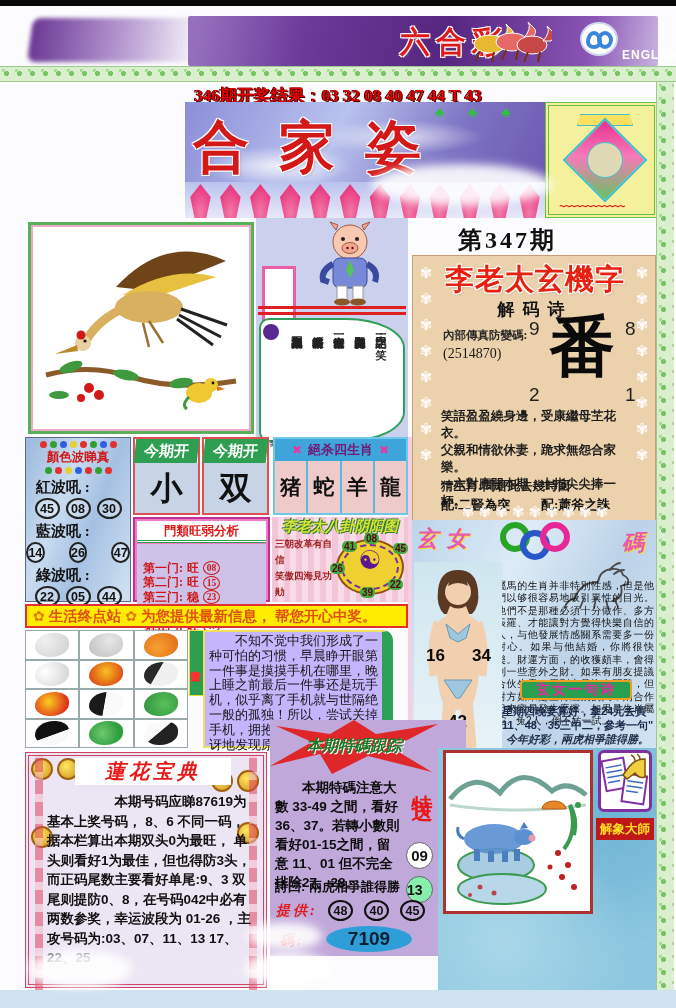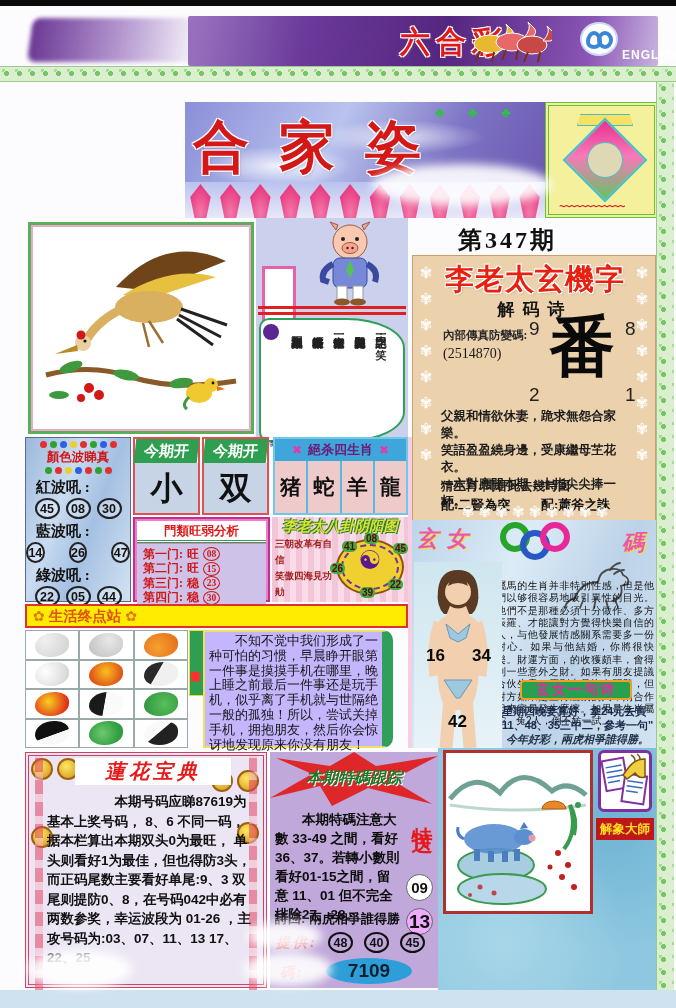--- a/index.html
+++ b/index.html
@@ -55,20 +55,21 @@
       <div class="abs" style="left:4px;top:7px;width:16px;height:18px;border:4px solid #3a86d8;border-radius:50% 50% 50% 50%/60% 60% 40% 40%"></div>
       <div class="abs" style="left:15px;top:7px;width:16px;height:18px;border:4px solid #3a86d8;border-radius:50%"></div>
     </div>
     <div class="abs" style="left:434px;top:32px;font-size:12px;color:#fff;letter-spacing:1px;font-weight:bold">ENGLISH</div>
   </div>
 
   <div class="abs" style="left:30px;top:18px;width:175px;height:44px;background:linear-gradient(90deg,rgba(95,40,140,.92),rgba(130,80,175,.55) 55%,rgba(160,120,200,0));filter:blur(2px);transform:skewX(-8deg);border-radius:8px"></div>
 
   <div class="abs greenpat" style="left:0;top:66px;width:676px;height:16px;border-top:1px solid #9cc98c;border-bottom:1px solid #9cc98c"></div>
 
+  <div class="abs serif outline-k" style="left:0;top:84px;width:676px;text-align:center;font-size:17px;font-weight:900;color:#e00000">346期开奖结果：03 32 08 40 47 44 T 43</div>
 
   <div class="abs" style="left:185px;top:102px;width:360px;height:116px;background:linear-gradient(115deg,#8b8fd8,#b9c3ee 40%,#7d74c4 70%,#6a55ae);overflow:hidden">
     <div class="abs" style="left:18px;top:44px;width:150px;height:40px;background:radial-gradient(ellipse,#ffffffcc,#ffffff00 70%)"></div>
     <div class="abs" style="left:130px;top:18px;width:170px;height:34px;background:radial-gradient(ellipse,#ffffffaa,#ffffff00 70%)"></div>
     <div class="abs serif outline-w" style="left:8px;top:8px;font-size:56px;font-weight:900;color:#d41818;letter-spacing:30px">合家姿</div>
     <div class="abs" style="left:250px;top:2px;color:#2ec23e;font-size:14px;letter-spacing:10px">♣ ♣ ♣</div>
   </div>
 
   <div class="abs" style="left:185px;top:182px;width:360px;height:36px;background:linear-gradient(#b9c3ee,#e8e8f8);display:flex;align-items:flex-end;gap:3px;padding:0 2px">
     <div class="petal"></div>
@@ -181,22 +182,22 @@
     <div class="abs serif outline-w" style="left:0;top:4px;width:244px;text-align:center;font-size:29px;font-weight:900;color:#e82010;letter-spacing:1px">李老太玄機字</div>
     <div class="abs serif" style="left:0;top:42px;width:244px;text-align:center;font-size:17px;font-weight:bold;letter-spacing:8px;color:#151515">解码诗</div>
     <div class="abs serif" style="left:30px;top:72px;font-size:11.5px;font-weight:bold;color:#2a2a2a">內部傳真防變碼:</div>
     <div class="abs serif" style="left:30px;top:90px;font-size:14px;color:#1a1a1a">(2514870)</div>
     <div class="abs serif" style="left:136px;top:58px;font-size:66px;font-weight:900;color:#0a0a0a;line-height:1">番</div>
     <div class="abs" style="left:116px;top:62px;font-size:19px;color:#222">9</div>
     <div class="abs" style="left:212px;top:62px;font-size:19px;color:#222">8</div>
     <div class="abs" style="left:116px;top:128px;font-size:19px;color:#222">2</div>
     <div class="abs" style="left:212px;top:128px;font-size:19px;color:#222">1</div>
     <div class="abs serif" style="left:28px;top:152px;width:192px;font-size:12.5px;font-weight:bold;line-height:17px;color:#1c1c1c">
+      <div>笑語盈盈繞身邊，受康繼母芏花衣。</div>
       <div>父親和情欲休妻，跪求無怨合家樂。</div>
-      <div>笑語盈盈繞身邊，受康繼母芏花衣。</div>
       <div>一六對應開本期，十指尖尖捧一杯。</div>
     </div>
     <div class="abs serif" style="left:28px;top:222px;font-size:12.5px;font-weight:bold;color:#1c1c1c">猜生肖:問君此去幾時回</div>
     <div class="abs serif" style="left:28px;top:240px;font-size:13px;font-weight:900;color:#151515">配:二豎為突</div>
     <div class="abs serif" style="left:128px;top:240px;font-size:13px;font-weight:900;color:#151515">配:蕭斧之誅</div>
     <div class="abs mystic-flk" style="left:0;bottom:0;width:244px;line-height:16px">✾ ✾ ✾ ✾ ✾ ✾ ✾ ✾ ✾</div>
   </div>
 
   <div class="abs wavebg" style="left:25px;top:437px;width:106px;height:165px;border:1px solid #5a6a8a">
     <div class="dotline" style="margin-top:3px">
@@ -259,21 +260,21 @@
       <div class="serif" style="flex:1;background:#eecaca;border-right:2px solid #58b8e0;font-size:21px;font-weight:900;text-align:center;line-height:52px">蛇</div>
       <div class="serif" style="flex:1;background:#eecaca;border-right:2px solid #58b8e0;font-size:21px;font-weight:900;text-align:center;line-height:52px">羊</div>
       <div class="serif" style="flex:1;background:#eecaca;font-size:21px;font-weight:900;text-align:center;line-height:52px">龍</div>
     </div>
   </div>
 
   <div class="abs" style="left:133px;top:517px;width:137px;height:85px;background:#f07cc8;border:2px solid #c03090;padding:2px">
     <div style="background:#fff;text-align:center;border-bottom:3px double #2e9e50">
       <span class="serif" style="font-size:12.5px;font-weight:900;color:#e01818">門類旺弱分析</span>
     </div>
-    <div style="background:#cfc2e8;height:68px;padding:3px 6px;margin-top:1px">
+    <div style="background:#cfc2e8;height:68px;padding:17px 6px;margin-top:1px">
       <div class="gaterow serif">
           <span>第一门:</span>
           <span>旺</span>
           <span class="gnum">08</span>
         </div>
       <div class="gaterow serif">
           <span>第二门:</span>
           <span>旺</span>
           <span class="gnum">15</span>
         </div>
@@ -311,20 +312,21 @@
     <div class="abs" style="left:116px;top:62px;font-size:10px;font-weight:900;color:#5a0a0a;background:#44aa44;border-radius:5px;padding:0 2px">22</div>
     <div class="abs" style="left:88px;top:70px;font-size:10px;font-weight:900;color:#5a0a0a;background:#44aa44;border-radius:5px;padding:0 2px">39</div>
     <div class="abs" style="left:58px;top:46px;font-size:10px;font-weight:900;color:#5a0a0a;background:#44aa44;border-radius:5px;padding:0 2px">26</div>
     <div class="abs" style="left:70px;top:24px;font-size:10px;font-weight:900;color:#5a0a0a;background:#44aa44;border-radius:5px;padding:0 2px">41</div>
   </div>
 
   <div class="abs serif" style="left:25px;top:604px;width:383px;height:24px;background:#ffec00;border:2px solid #e03030;display:flex;align-items:center;gap:4px;padding:0 6px;white-space:nowrap">
     <span style="color:#e07800;font-size:14px">✿</span>
     <span style="color:#e05010;font-weight:900;font-size:14.5px">生活终点站</span>
     <span style="color:#e07800;font-size:14px">✿</span>
+    <span style="color:#e05010;font-weight:900;font-size:14.5px">为您提供最新信息， 帮您开心中奖。</span>
   </div>
 
   <div class="abs" style="left:25px;top:630px;width:163px;height:118px;display:grid;grid-template-columns:repeat(3,1fr);grid-template-rows:repeat(4,1fr)">
     <div class="tile">
         <div class="blob" style="background:radial-gradient(circle at 30% 30%,#f0f0f0,#cfcfcf)"></div>
       </div>
     <div class="tile">
         <div class="blob" style="background:radial-gradient(circle at 60% 30%,#e8e8e8,#bdbdbd)"></div>
       </div>
     <div class="tile">
@@ -415,29 +417,29 @@
     <div class="abs" style="right:30px;top:14px;width:22px;height:22px;border-radius:50%;background:radial-gradient(circle at 40% 35%,#ffe860,#d09020);border:2px solid #a06010"></div>
     <div class="abs" style="right:4px;top:14px;width:22px;height:22px;border-radius:50%;background:radial-gradient(circle at 40% 35%,#ffe860,#d09020);border:2px solid #a06010"></div>
     <div class="abs" style="left:2px;top:70px;width:22px;height:22px;border-radius:50%;background:radial-gradient(circle at 40% 35%,#ffe860,#d09020);border:2px solid #a06010"></div>
     <div class="abs" style="right:4px;top:66px;width:22px;height:22px;border-radius:50%;background:radial-gradient(circle at 40% 35%,#ffe860,#d09020);border:2px solid #a06010"></div>
     <div class="abs" style="left:6px;top:0;width:8px;height:236px;background:repeating-linear-gradient(0deg,#e04060 0 14px,#f6b8c8 14px 22px);opacity:.55"></div>
     <div class="abs" style="right:6px;top:0;width:8px;height:236px;background:repeating-linear-gradient(0deg,#e04060 0 14px,#f6b8c8 14px 22px);opacity:.55"></div>
     <div class="abs serif" style="left:46px;top:2px;width:156px;background:#fff;text-align:center;font-size:20px;font-weight:900;font-style:italic;color:#e81818;letter-spacing:4px">蓮花宝典</div>
     <div style="position:absolute;left:18px;top:36px;width:208px;font-size:13.5px;font-weight:bold;line-height:19.5px;color:#101010;text-indent:5em">本期号码应睇87619为基本上奖号码， 8、6 不同一码，据本栏算出本期双头0为最旺， 单头则看好1为最佳，但也得防3头，而正码尾数主要看好单尾:9、3 双尾则提防0、8，在号码042中必有两数参奖，幸运波段为 01-26 ，主攻号码为:03、07、11、13 17、22、25</div>
   </div>
 
-  <div class="abs" style="left:270px;top:752px;width:196px;height:236px;background:#c0a8da">
+  <div class="abs" style="left:270px;top:720px;width:196px;height:236px;background:#c0a8da">
     <svg class="abs" style="left:0;top:0" width="168" height="54" viewBox="0 0 168 54">
       <polygon points="84,0 106,14 168,4 122,28 162,52 98,36 62,54 50,34 0,46 42,22 6,6 60,14" fill="#e02020" opacity="0.95"></polygon>
     </svg>
     <div class="abs serif" style="left:0;top:16px;width:168px;text-align:center;font-size:16px;font-weight:900;font-style:italic;color:#1a7a2a;text-shadow:1px 1px 0 #fff">本期特碼跟踪</div>
     <div class="abs" style="left:5px;top:58px;width:128px;font-size:13.5px;font-weight:bold;line-height:19px;color:#0c0c0c;text-indent:2em">本期特碼注意大數 33-49 之間，看好36、37。若轉小數則看好01-15之間，留意 11、01 但不完全排除27、28。</div>
     <div class="abs vtext serif" style="left:138px;top:58px;font-size:21px;font-weight:900;color:#e81818;letter-spacing:6px">特送</div>
     <div class="abs" style="left:136px;top:122px;width:27px;height:27px;background:#fff;border:1px solid #666;border-radius:50%;font-size:15px;font-weight:900;text-align:center;line-height:26px">09</div>
-    <div class="abs" style="left:136px;top:156px;width:27px;height:27px;background:#f0abfc;border:1px solid #666;border-radius:50%;font-size:19px;font-weight:900;text-align:center;line-height:26px">13</div>
+    <div class="abs" style="left:136px;top:156px;width:27px;height:27px;background:#86efac;border:1px solid #666;border-radius:50%;font-size:14px;font-weight:900;line-height:26px">13</div>
     <div class="abs" style="left:5px;top:158px;font-size:13px;font-weight:bold;color:#0c0c0c">詩曰: 兩虎相爭誰得勝</div>
     <div class="abs serif" style="left:6px;top:182px;font-size:14px;font-weight:900;font-style:italic;color:#e01818;letter-spacing:3px">提供:</div>
     <span class="numc abs" style="left:58px;top:180px;border-color:#111;background:transparent">48</span>
     <span class="numc abs" style="left:94px;top:180px;border-color:#111;background:transparent">40</span>
     <span class="numc abs" style="left:130px;top:180px;border-color:#111;background:transparent">45</span>
     <div class="abs serif" style="left:10px;top:212px;font-size:14px;font-weight:900;font-style:italic;color:#e01818;letter-spacing:3px">碼:</div>
     <div class="abs" style="left:56px;top:206px;width:86px;height:26px;background:#2e9ed8;border-radius:50%;color:#0a2030;font-size:19px;font-weight:900;text-align:center;line-height:26px">7109</div>
   </div>
 
   <div class="abs" style="left:438px;top:748px;width:218px;height:242px;background:radial-gradient(circle at 30% 80%,#a8d6e8,transparent 50%),radial-gradient(circle at 80% 30%,#6fb4d4,transparent 55%),#8ec8e0">

